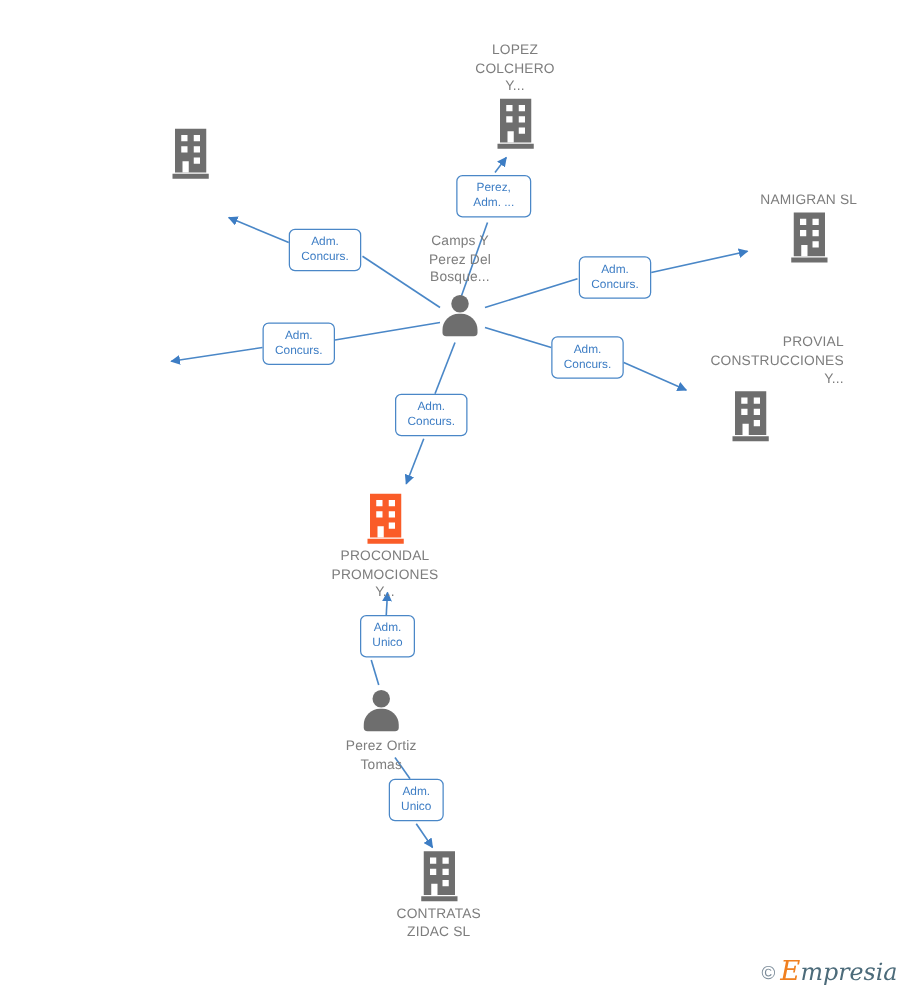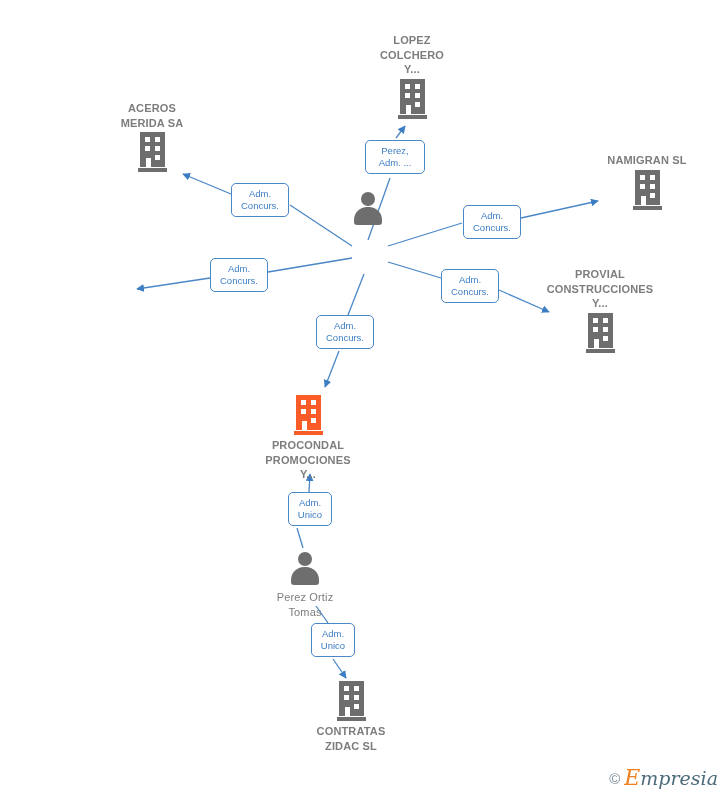--- a/index.html
+++ b/index.html
@@ -37,21 +37,20 @@
   }
   .node .label {
     font-size: 11px;
     line-height: 14.6px;
     color: #808080;
     letter-spacing: 0.15px;
     white-space: pre-line;
   }
   .node.company .label {
     color: #7d7d7d;
-    font-weight: bold;
   }
   .node.person .label {
     color: #7d7d7d;
   }
   .node .glyph {
     width: 150px;
     height: 42px;
     display: flex;
     align-items: flex-end;
     justify-content: center;
@@ -233,22 +232,20 @@
         <div class="w" style="left:7px;  top:14px;"></div>
         <div class="w" style="left:17px; top:14px;"></div>
         <div class="w" style="left:17px; top:23px;"></div>
         <div class="door"></div>
         <div class="base"></div>
       </div>
     </div>
   </div>
 
   <div class="node company label-above" style="left:152px; top:101px;">
-    <div class="label">ACEROS
-MERIDA SA</div>
     <div class="glyph">
       <div class="bldg">
         <div class="body"></div>
         <div class="w" style="left:7px;  top:5px;"></div>
         <div class="w" style="left:17px; top:5px;"></div>
         <div class="w" style="left:7px;  top:14px;"></div>
         <div class="w" style="left:17px; top:14px;"></div>
         <div class="w" style="left:17px; top:23px;"></div>
         <div class="door"></div>
         <div class="base"></div>
@@ -266,39 +263,42 @@
         <div class="w" style="left:7px;  top:14px;"></div>
         <div class="w" style="left:17px; top:14px;"></div>
         <div class="w" style="left:17px; top:23px;"></div>
         <div class="door"></div>
         <div class="base"></div>
       </div>
     </div>
   </div>
 
 
-  <div class="node company label-above" style="left:600px; top:267px;">
+  <div class="node company label-above" style="left:600px; top:267px;text-align:right;">
     <div class="label">PROVIAL
 CONSTRUCCIONES
 Y...</div>
     <div class="glyph">
       <div class="bldg">
         <div class="body"></div>
         <div class="w" style="left:7px;  top:5px;"></div>
         <div class="w" style="left:17px; top:5px;"></div>
         <div class="w" style="left:7px;  top:14px;"></div>
         <div class="w" style="left:17px; top:14px;"></div>
         <div class="w" style="left:17px; top:23px;"></div>
         <div class="door"></div>
         <div class="base"></div>
       </div>
     </div>
   </div>
 
   <div class="node person label-above" style="left:368px; top:186px;">
+    <div class="label">Camps Y
+Perez Del
+Bosque...</div>
     <div class="glyph">
       <div class="person-ic">
         <div class="head"></div>
         <div class="body"></div>
       </div>
     </div>
   </div>
 
   <div class="node company" style="left:308px; top:393px;">
     <div class="glyph">

